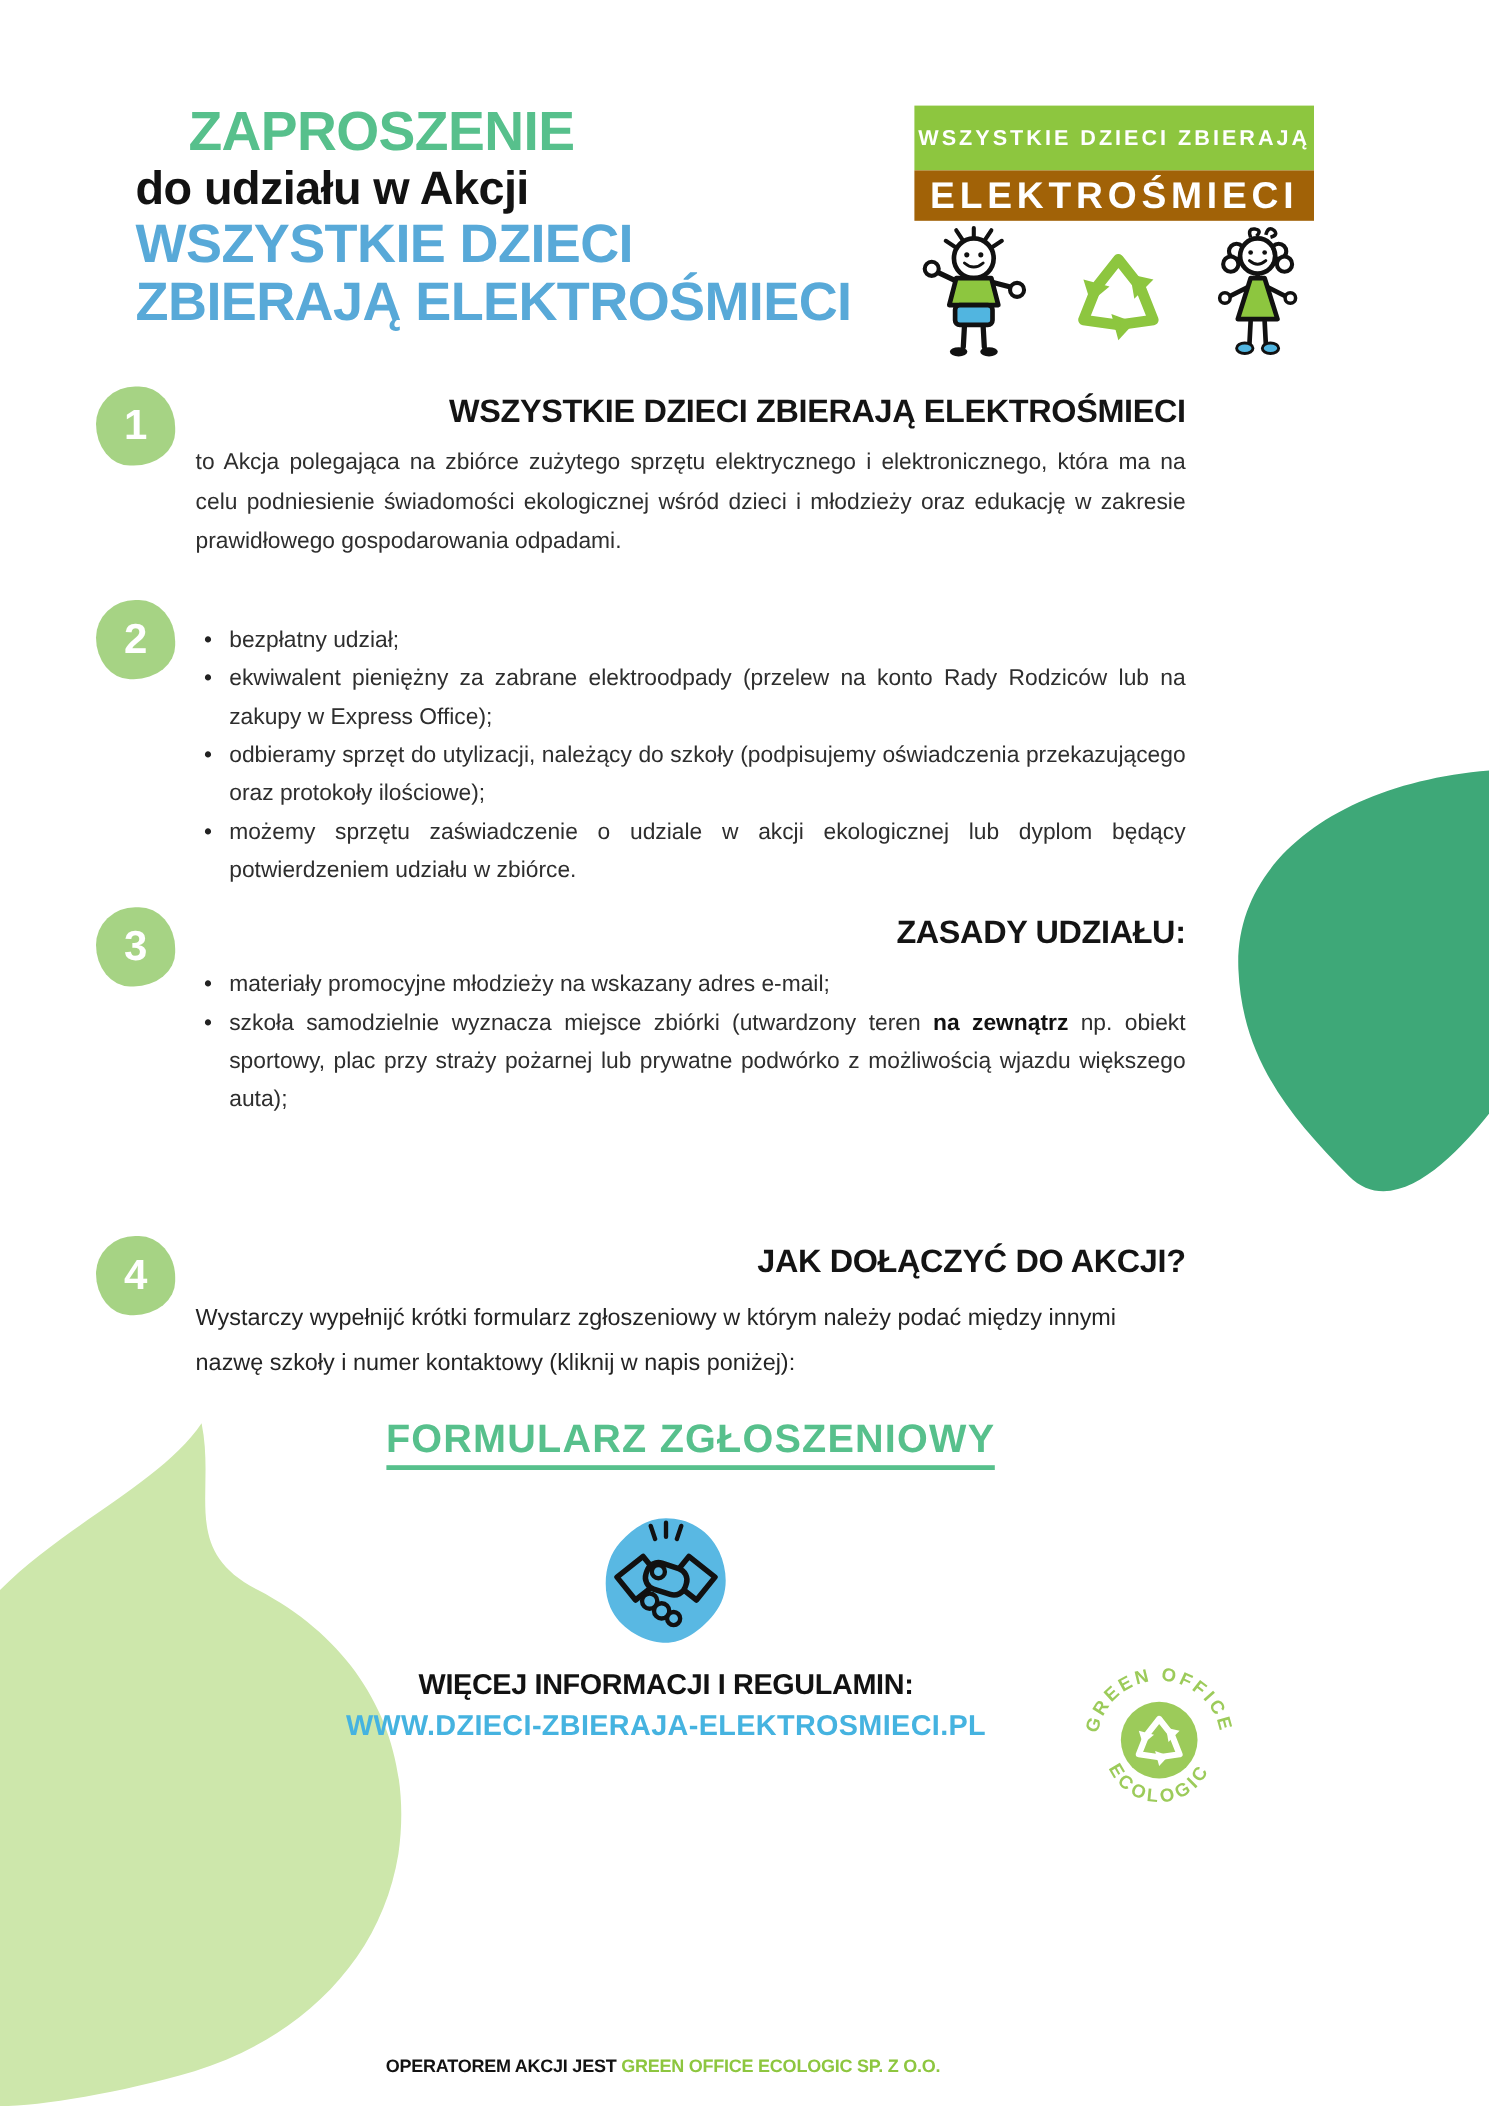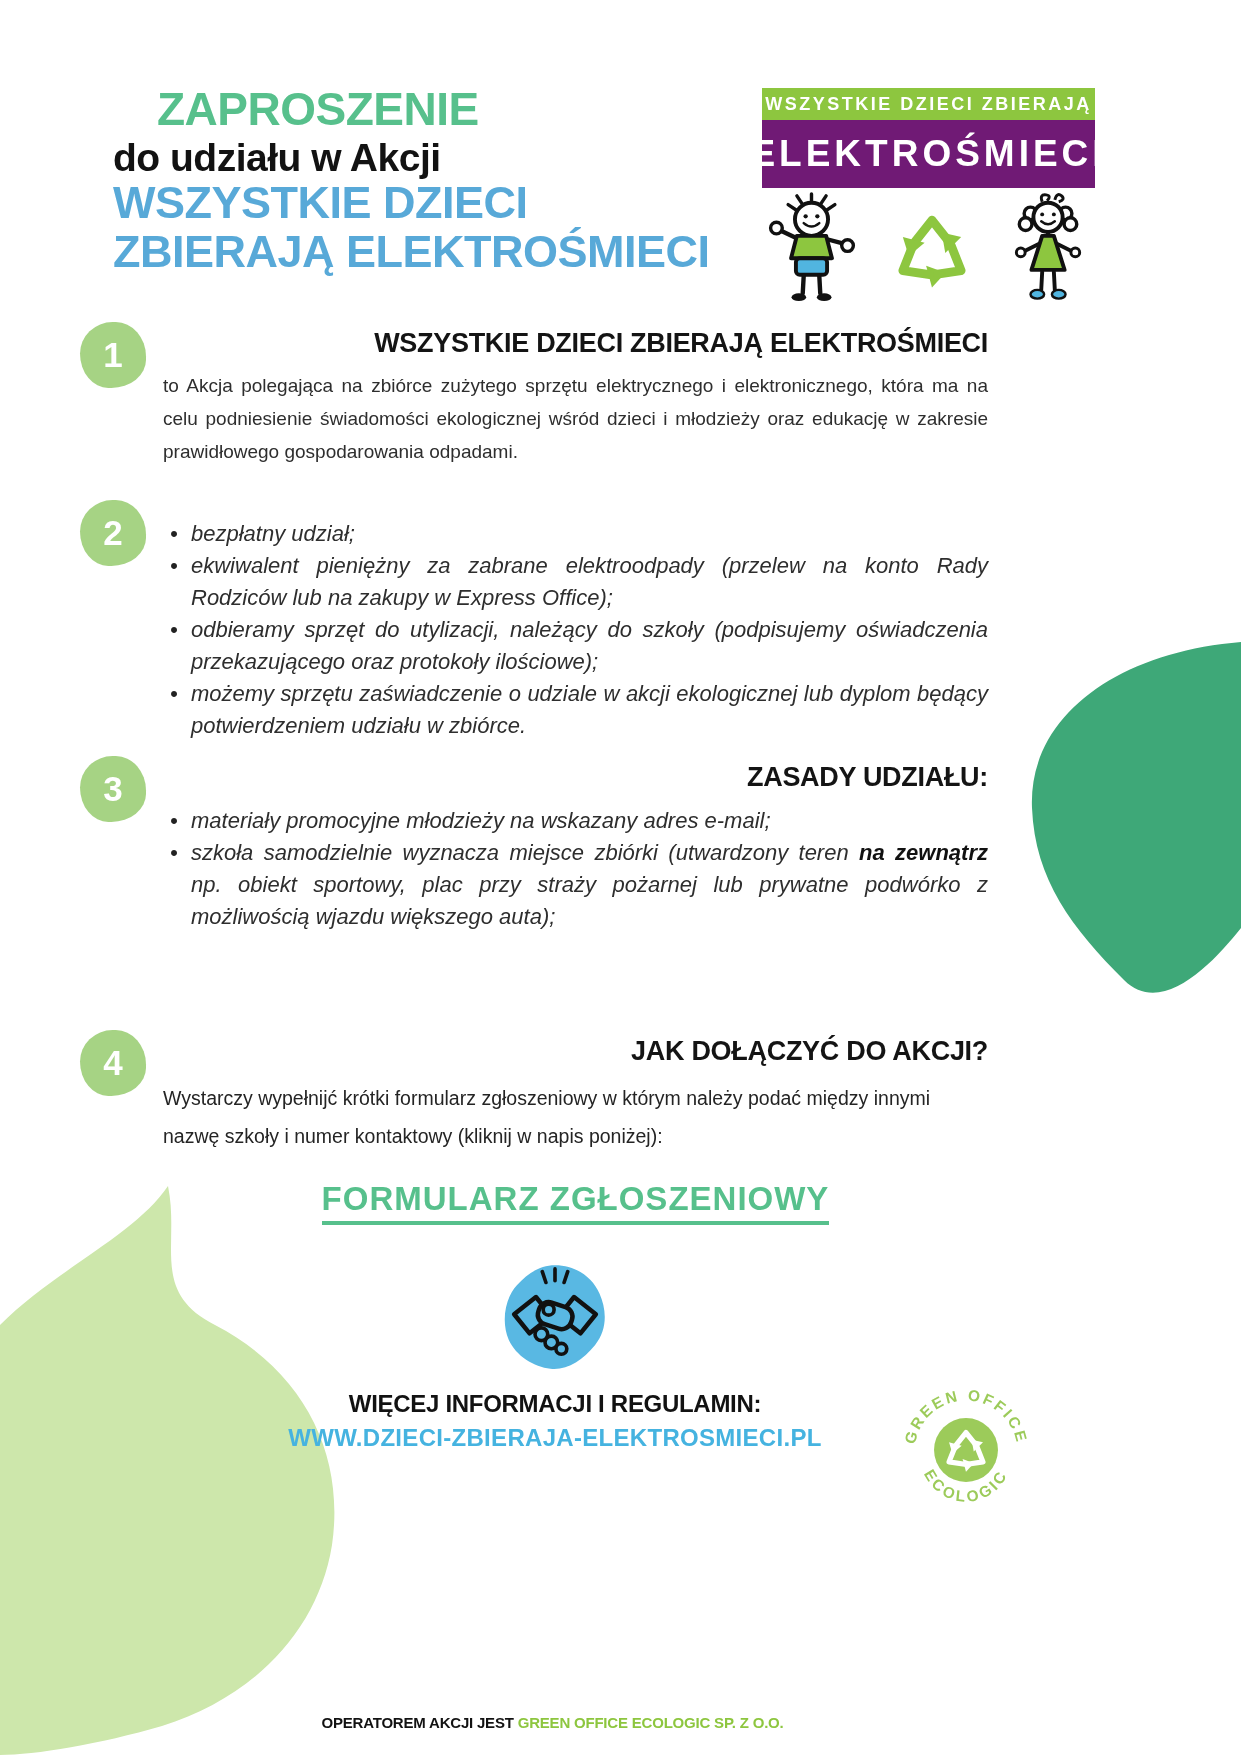--- a/index.html
+++ b/index.html
@@ -13,39 +13,39 @@
 
   
   .header{position:absolute;left:113px;top:86px;line-height:1.04;}
   .t1{font-size:46px;font-weight:700;color:#57c08c;letter-spacing:-0.5px;margin-left:44px;}
   .t2{font-size:39px;font-weight:800;color:#121212;letter-spacing:-0.5px;margin-top:4px;}
   .t3{font-size:45px;font-weight:800;color:#58a9d8;letter-spacing:-0.5px;margin-top:2px;}
 
   
   .logo{position:absolute;left:762px;top:88px;width:333px;}
   .logo-bar{display:flex;align-items:center;justify-content:center;color:#fff;font-weight:700;}
-  .logo-bar-green{height:32px;background:#8dc63f;font-size:18px;letter-spacing:2.5px;}
-  .logo-bar-blue{height:68px;background:#701a75;font-size:37px;letter-spacing:4px;}
+  .logo-bar-green{height:54px;background:#8dc63f;font-size:18px;letter-spacing:2.5px;}
+  .logo-bar-blue{height:42px;background:#a16207;font-size:31px;letter-spacing:4px;}
   .logo-figures{display:flex;justify-content:space-between;align-items:flex-end;padding:4px 2px 0 2px;height:112px;}
 
   
   .section{position:absolute;left:80px;width:908px;display:grid;grid-template-columns:83px 1fr;}
   .num{
     width:66px;height:66px;border-radius:52% 48% 55% 45% / 50% 55% 45% 55%;
     background:#a6d384;color:#fff;font-size:35px;font-weight:800;
     display:flex;align-items:center;justify-content:center;
   }
   .sec-body{padding-top:6px;}
   .sec-h{font-size:27px;font-weight:800;color:#141414;letter-spacing:-0.3px;text-align:right;}
   .sec-p{font-size:19px;color:#2e2e2e;line-height:33px;text-align:justify;margin-top:10px;}
   .sec-p4{font-size:19.5px;color:#242424;line-height:38px;margin-top:12px;width:800px;}
   ul.blt{list-style:none;margin:12px 0 0 0;padding:0;}
   ul.blt li{
-    position:relative;padding-left:28px;font-size:22px;color:#2e2e2e;
-    line-height:32px;text-align:justify;font-style:italic;
+    position:relative;padding-left:28px;font-size:19px;color:#2e2e2e;
+    line-height:32px;text-align:justify;
   }
   ul.blt li::before{content:"•";position:absolute;left:7px;top:0;color:#222;}
   .b{font-weight:800;color:#111;}
 
   
   .cta-wrap{position:absolute;left:163px;top:1180px;width:825px;text-align:center;}
   .cta{
     display:inline-block;font-size:33px;font-weight:800;color:#57c08c;
     letter-spacing:1px;text-decoration:none;border-bottom:4px solid #57c08c;
     padding-bottom:3px;

